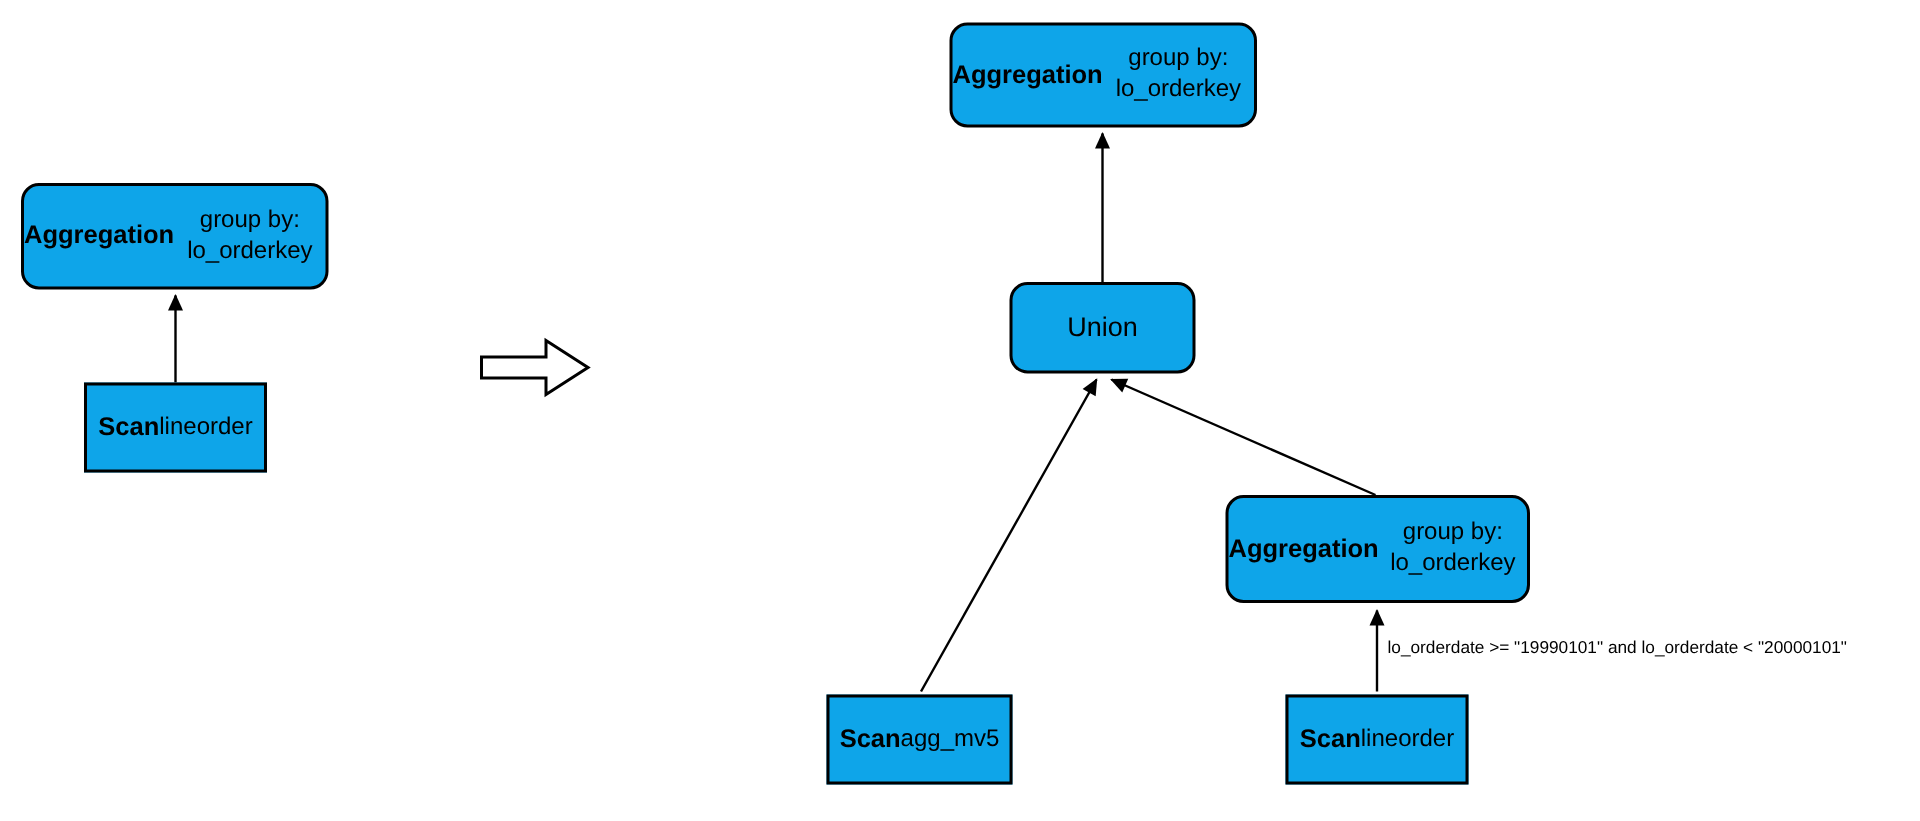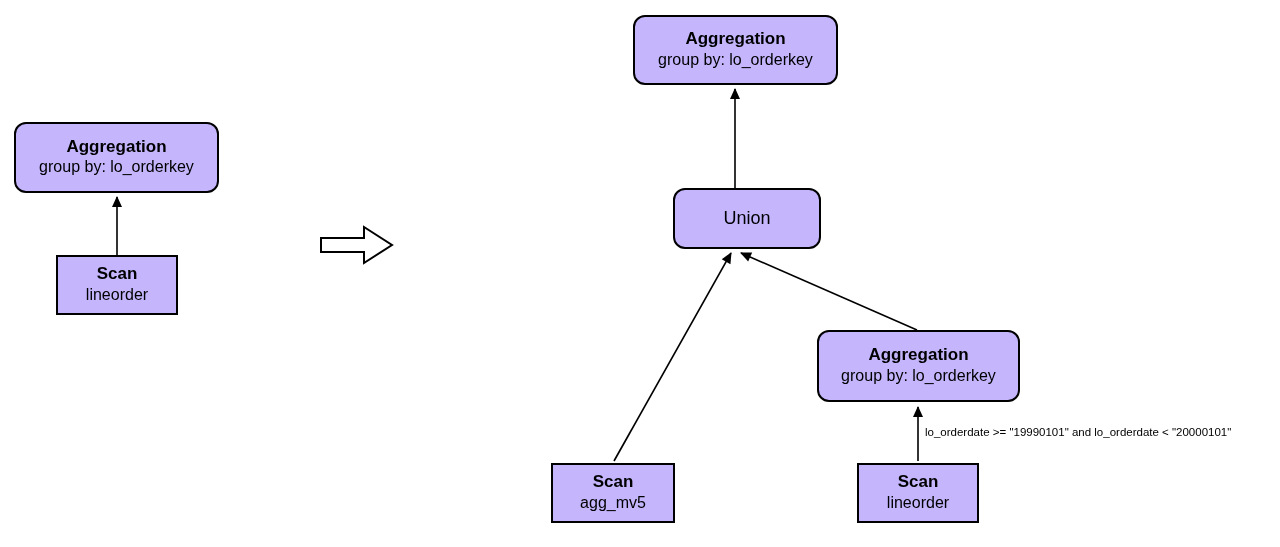--- a/index.html
+++ b/index.html
@@ -16,45 +16,44 @@
 
   .edges {
     position: absolute;
     left: 0; top: 0;
     width: 1280px; height: 547px;
     pointer-events: none;
   }
 
   .node {
     position: absolute;
-    background: #c4b5fd;
+    background: #0ea5e9;
     border: 2px solid #000000;
     display: flex;
-    flex-direction: column;
     align-items: center;
     justify-content: center;
     text-align: center;
   }
   .node.rounded { border-radius: 12px; }
   .node .title {
     font-size: 17px;
     font-weight: bold;
     line-height: 1.2;
   }
   .node .title.plain { font-weight: normal; font-size: 18px; }
   .node .subtitle {
     font-size: 16px;
     line-height: 1.3;
   }
 
   
   .agg-left   { left: 14px;  top: 122px; width: 205px; height: 71px; }
   .scan-left  { left: 56px;  top: 255px; width: 122px; height: 60px; }
   .agg-top    { left: 633px; top: 15px;  width: 205px; height: 70px; }
-  .union-node { left: 673px; top: 188px; width: 148px; height: 61px; }
+  .union-node { left: 673px; top: 188px; width: 124px; height: 61px; }
   .agg-right  { left: 817px; top: 330px; width: 203px; height: 72px; }
   .scan-mv    { left: 551px; top: 463px; width: 124px; height: 60px; }
   .scan-lo    { left: 857px; top: 463px; width: 122px; height: 60px; }
 
   .edge-label {
     position: absolute;
     left: 925px;
     top: 426px;
     font-size: 11.5px;
     white-space: nowrap;

